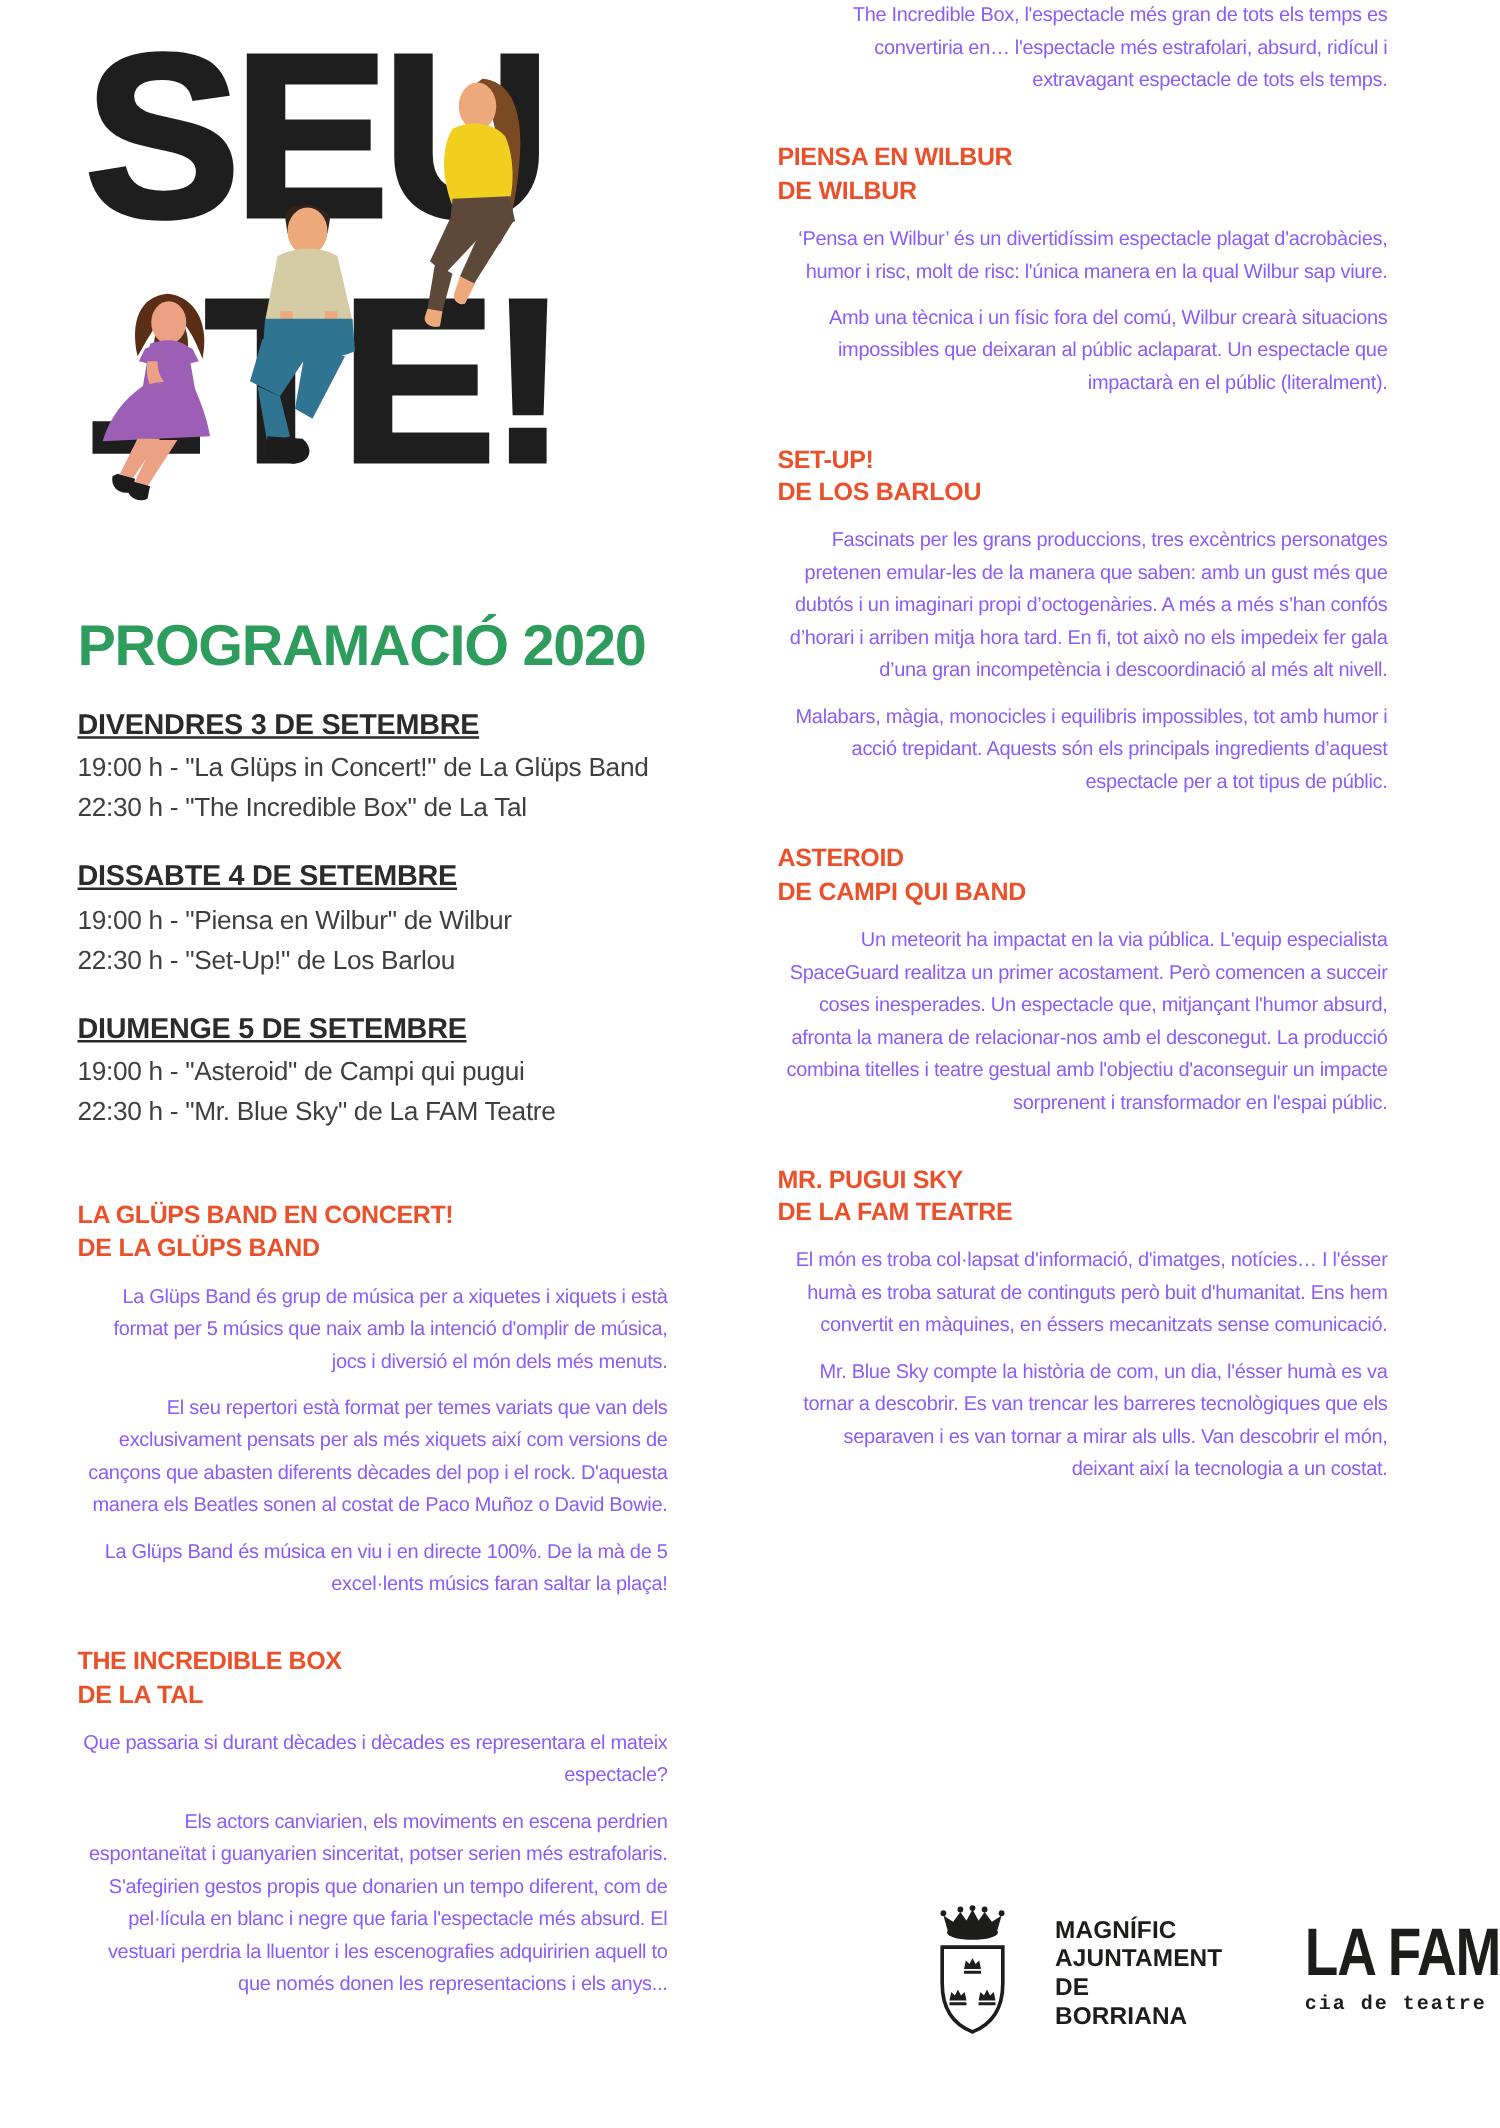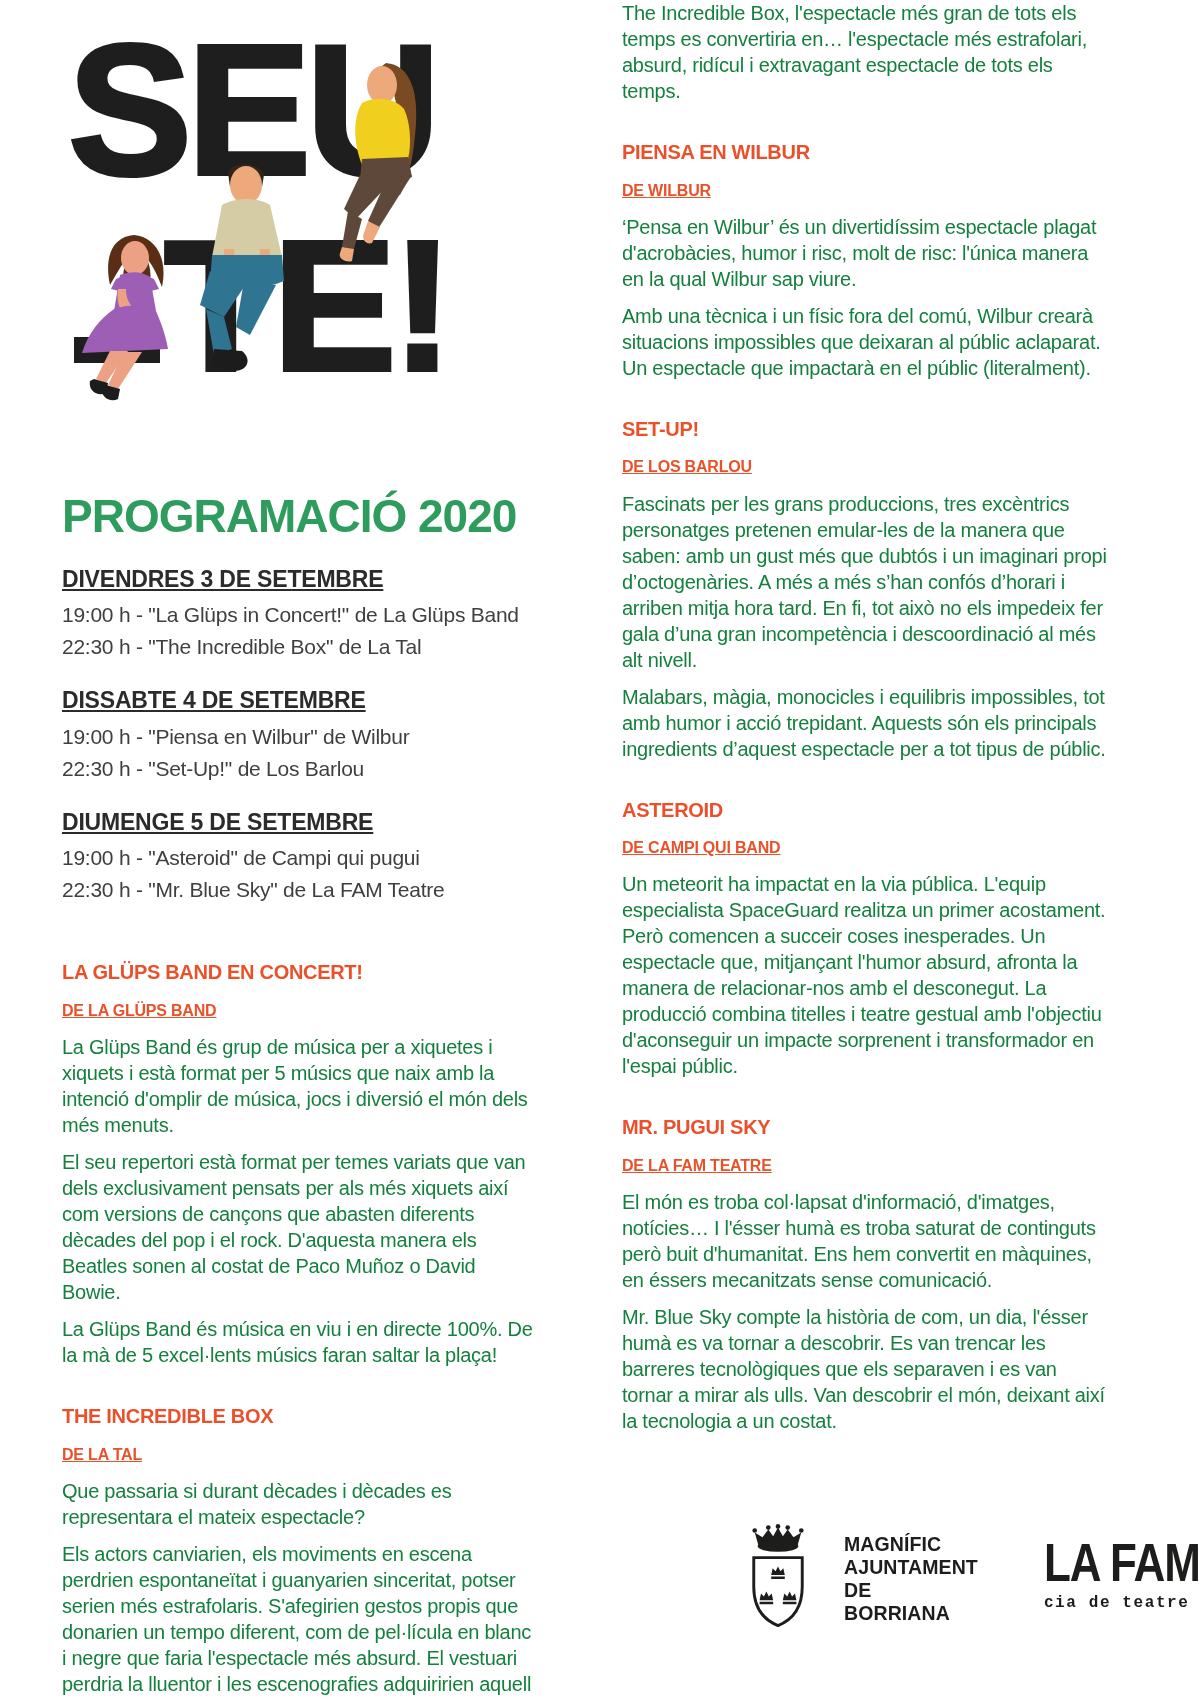--- a/index.html
+++ b/index.html
@@ -24,22 +24,22 @@
   h1.prog{margin:46px 0 0 0;font-size:46px;line-height:1.1;font-weight:bold;
           color:#2e9c5c;letter-spacing:-1px;}
   .day{margin-top:24px;}
   .day h3{margin:0 0 6px 0;font-size:23px;line-height:1.2;color:#2b2b2b;letter-spacing:-0.2px;text-decoration:underline;}
   .event{font-size:21px;line-height:32px;color:#3f3f3f;letter-spacing:-0.25px;}
 
   
   .show{margin-top:38px;}
   .col-left .show.first{margin-top:56px;}
   .show-title{margin:0;font-size:20px;line-height:1.08;font-weight:bold;color:#ea512b;letter-spacing:-0.3px;}
-  .show-company{margin:17px 0 14px 0;font-size:16px;line-height:1.2;font-weight:bold;color:#ea512b;letter-spacing:-0.2px;text-decoration:underline;}
-  p.body{margin:0 0 11px 0;font-size:20px;line-height:26px;letter-spacing:-0.25px;color:#15803d;}
+  .show-company{margin:3px 0 14px 0;font-size:20px;line-height:1.2;font-weight:bold;color:#ea512b;letter-spacing:-0.2px;}
+  p.body{margin:0 0 11px 0;font-size:16px;line-height:26px;letter-spacing:-0.25px;color:#8b5cf6;text-align:right;}
   p.body:last-child{margin-bottom:0;}
   .intro{margin-top:52px;}
 
   
   .footer{position:absolute;left:746px;top:1524px;display:flex;align-items:center;}
   .crest{width:64px;height:110px;flex:0 0 auto;}
   .council{margin-left:34px;font-size:19.5px;line-height:23px;font-weight:bold;
            color:#1d1d1b;letter-spacing:0.1px;}
   .lafam{margin-left:64px;color:#1d1d1b;}
   .lafam-name{font-size:44px;line-height:1;font-weight:900;letter-spacing:-1px;

